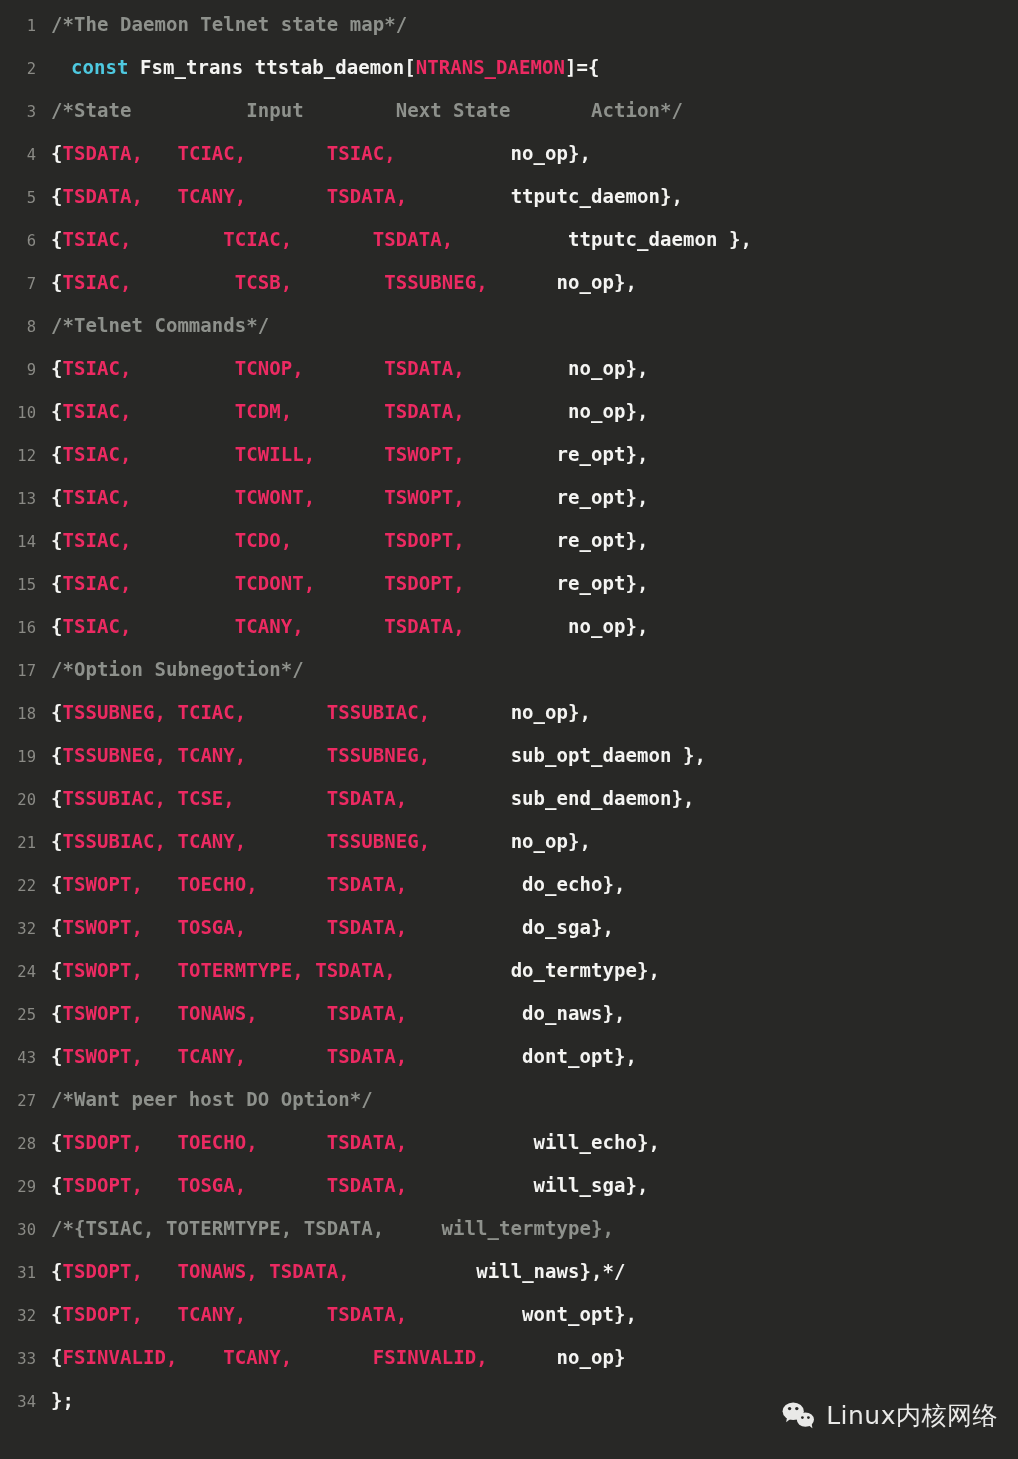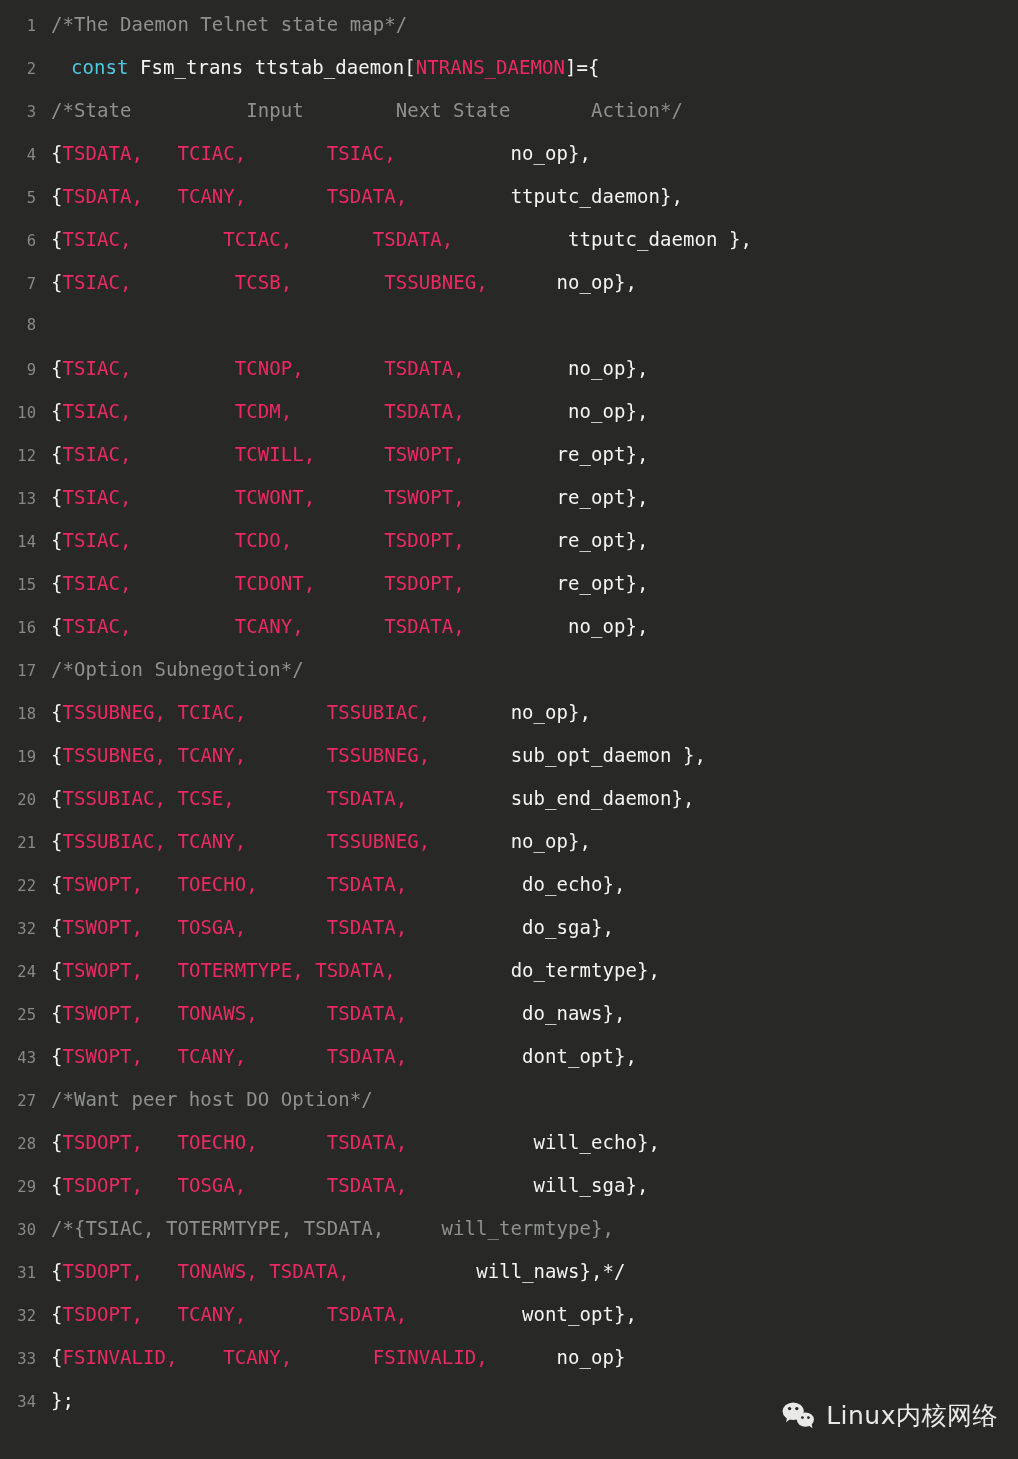--- a/index.html
+++ b/index.html
@@ -38,20 +38,21 @@
     letter-spacing: 0px;
     user-select: none;
   }
   .code-text {
     padding-left: 15px;
     font-size: 19px;
     font-family: "DejaVu Sans Mono", monospace;
     letter-spacing: 0.05px;
     color: #f2f2f2;
     white-space: pre;
+    font-weight: bold;
   }
   .tok-comment { color: #8e918c; }
   .tok-const   { color: #ec2a62; }
   .tok-kw      { color: #4ec9e0; margin-left: 20px; }
   .tok-plain   { color: #f4f4f2; }
 
   #wechat-badge {
     position: absolute;
     right: 20px;
     bottom: 30px;
@@ -78,21 +79,21 @@
 
 <div id="code-viewer">
   <div id="code-lines">
       <div class="code-line"><span class="ln">1</span><span class="code-text"><span class="tok-comment">/*The Daemon Telnet state map*/</span></span></div>
       <div class="code-line"><span class="ln">2</span><span class="code-text"><span class="tok-kw">const</span><span class="tok-plain"> Fsm_trans ttstab_daemon[</span><span class="tok-const">NTRANS_DAEMON</span><span class="tok-plain">]={</span></span></div>
       <div class="code-line"><span class="ln">3</span><span class="code-text"><span class="tok-comment">/*State          Input        Next State       Action*/</span></span></div>
       <div class="code-line"><span class="ln">4</span><span class="code-text"><span class="tok-plain">{</span><span class="tok-const">TSDATA,</span><span class="tok-plain">   </span><span class="tok-const">TCIAC,</span><span class="tok-plain">       </span><span class="tok-const">TSIAC,</span><span class="tok-plain">          </span><span class="tok-plain">no_op},</span></span></div>
       <div class="code-line"><span class="ln">5</span><span class="code-text"><span class="tok-plain">{</span><span class="tok-const">TSDATA,</span><span class="tok-plain">   </span><span class="tok-const">TCANY,</span><span class="tok-plain">       </span><span class="tok-const">TSDATA,</span><span class="tok-plain">         </span><span class="tok-plain">ttputc_daemon},</span></span></div>
       <div class="code-line"><span class="ln">6</span><span class="code-text"><span class="tok-plain">{</span><span class="tok-const">TSIAC,</span><span class="tok-plain">        </span><span class="tok-const">TCIAC,</span><span class="tok-plain">       </span><span class="tok-const">TSDATA,</span><span class="tok-plain">          </span><span class="tok-plain">ttputc_daemon },</span></span></div>
       <div class="code-line"><span class="ln">7</span><span class="code-text"><span class="tok-plain">{</span><span class="tok-const">TSIAC,</span><span class="tok-plain">         </span><span class="tok-const">TCSB,</span><span class="tok-plain">        </span><span class="tok-const">TSSUBNEG,</span><span class="tok-plain">      </span><span class="tok-plain">no_op},</span></span></div>
-      <div class="code-line"><span class="ln">8</span></div>
+      <div class="code-line"><span class="ln">8</span><span class="code-text"><span class="tok-comment">/*Telnet Commands*/</span></span></div>
       <div class="code-line"><span class="ln">9</span><span class="code-text"><span class="tok-plain">{</span><span class="tok-const">TSIAC,</span><span class="tok-plain">         </span><span class="tok-const">TCNOP,</span><span class="tok-plain">       </span><span class="tok-const">TSDATA,</span><span class="tok-plain">         </span><span class="tok-plain">no_op},</span></span></div>
       <div class="code-line"><span class="ln">10</span><span class="code-text"><span class="tok-plain">{</span><span class="tok-const">TSIAC,</span><span class="tok-plain">         </span><span class="tok-const">TCDM,</span><span class="tok-plain">        </span><span class="tok-const">TSDATA,</span><span class="tok-plain">         </span><span class="tok-plain">no_op},</span></span></div>
       <div class="code-line"><span class="ln">12</span><span class="code-text"><span class="tok-plain">{</span><span class="tok-const">TSIAC,</span><span class="tok-plain">         </span><span class="tok-const">TCWILL,</span><span class="tok-plain">      </span><span class="tok-const">TSWOPT,</span><span class="tok-plain">        </span><span class="tok-plain">re_opt},</span></span></div>
       <div class="code-line"><span class="ln">13</span><span class="code-text"><span class="tok-plain">{</span><span class="tok-const">TSIAC,</span><span class="tok-plain">         </span><span class="tok-const">TCWONT,</span><span class="tok-plain">      </span><span class="tok-const">TSWOPT,</span><span class="tok-plain">        </span><span class="tok-plain">re_opt},</span></span></div>
       <div class="code-line"><span class="ln">14</span><span class="code-text"><span class="tok-plain">{</span><span class="tok-const">TSIAC,</span><span class="tok-plain">         </span><span class="tok-const">TCDO,</span><span class="tok-plain">        </span><span class="tok-const">TSDOPT,</span><span class="tok-plain">        </span><span class="tok-plain">re_opt},</span></span></div>
       <div class="code-line"><span class="ln">15</span><span class="code-text"><span class="tok-plain">{</span><span class="tok-const">TSIAC,</span><span class="tok-plain">         </span><span class="tok-const">TCDONT,</span><span class="tok-plain">      </span><span class="tok-const">TSDOPT,</span><span class="tok-plain">        </span><span class="tok-plain">re_opt},</span></span></div>
       <div class="code-line"><span class="ln">16</span><span class="code-text"><span class="tok-plain">{</span><span class="tok-const">TSIAC,</span><span class="tok-plain">         </span><span class="tok-const">TCANY,</span><span class="tok-plain">       </span><span class="tok-const">TSDATA,</span><span class="tok-plain">         </span><span class="tok-plain">no_op},</span></span></div>
       <div class="code-line"><span class="ln">17</span><span class="code-text"><span class="tok-comment">/*Option Subnegotion*/</span></span></div>
       <div class="code-line"><span class="ln">18</span><span class="code-text"><span class="tok-plain">{</span><span class="tok-const">TSSUBNEG,</span><span class="tok-plain"> </span><span class="tok-const">TCIAC,</span><span class="tok-plain">       </span><span class="tok-const">TSSUBIAC,</span><span class="tok-plain">       </span><span class="tok-plain">no_op},</span></span></div>
       <div class="code-line"><span class="ln">19</span><span class="code-text"><span class="tok-plain">{</span><span class="tok-const">TSSUBNEG,</span><span class="tok-plain"> </span><span class="tok-const">TCANY,</span><span class="tok-plain">       </span><span class="tok-const">TSSUBNEG,</span><span class="tok-plain">       </span><span class="tok-plain">sub_opt_daemon },</span></span></div>

